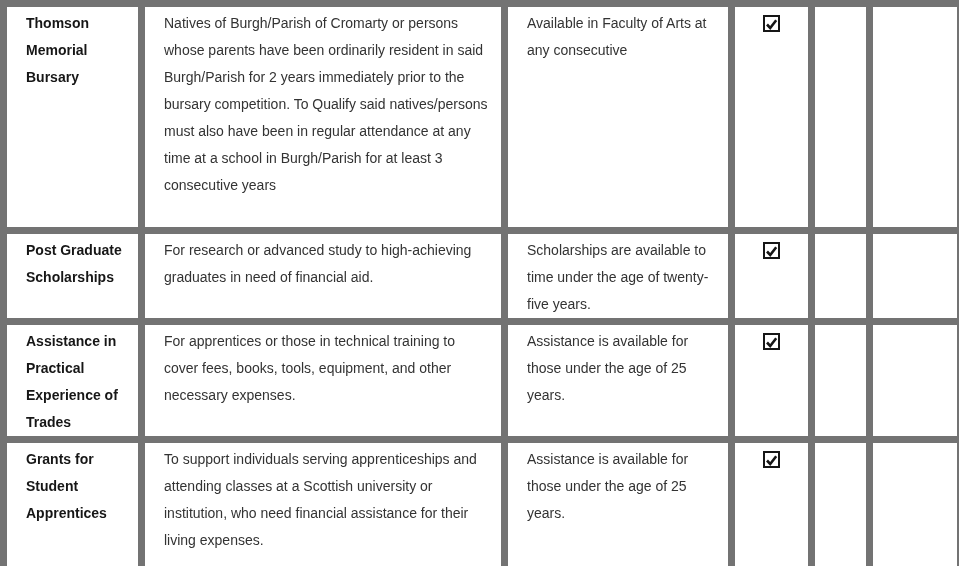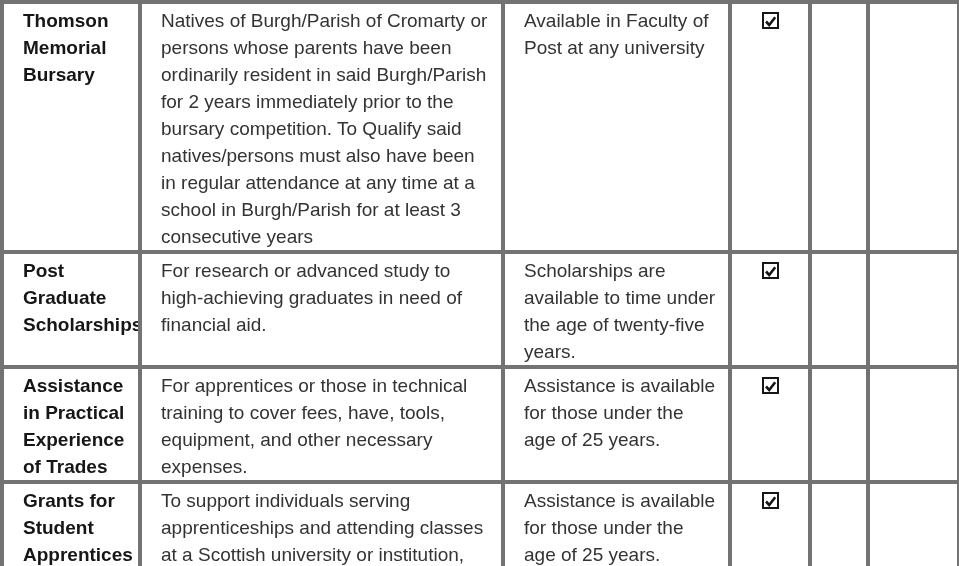--- a/index.html
+++ b/index.html
@@ -12,24 +12,24 @@
     overflow: hidden;
     font-family: "Liberation Sans", "DejaVu Sans", sans-serif;
   }
   table.doc-table {
     border-collapse: collapse;
     table-layout: fixed;
     width: 957px;
     margin: 0;
   }
   .doc-table td {
-    border: 4px solid #737373;
+    border: 7px solid #737373;
     vertical-align: top;
     padding: 3px 9px 0 19px;
-    font-size: 19px;
+    font-size: 14px;
     line-height: 27px;
     color: #333333;
     overflow: hidden;
   }
   .doc-table td.name-cell {
     font-weight: 700;
     color: #161616;
   }
   .doc-table td.check-cell {
     text-align: center;
@@ -73,21 +73,21 @@
       <col class="c-avail">
     <col class="c-check">
       <col class="c-b1">
       <col class="c-b2">
   </colgroup>
   <tbody>
 
     <tr class="r1">
       <td class="name-cell">Thomson Memorial Bursary</td>
       <td>Natives of Burgh/Parish of Cromarty or persons whose parents have been ordinarily resident in said Burgh/Parish for 2 years immediately prior to the bursary competition. To Qualify said natives/persons must also have been in regular attendance at any time at a school in Burgh/Parish for at least 3 consecutive years</td>
-      <td>Available in Faculty of Post at any university</td>
+      <td>Available in Faculty of Arts at any consecutive</td>
       <td class="check-cell">
         <span class="checkbox">
           <svg width="13" height="13" viewBox="0 0 13 13" aria-hidden="true">
             <path d="M2 6.5 L5.2 10 L11.2 2.2" stroke="#161616" stroke-width="2.6" fill="none"></path>
           </svg>
         </span>
       </td>
       <td></td>
       <td></td>
     </tr>
@@ -102,21 +102,21 @@
             <path d="M2 6.5 L5.2 10 L11.2 2.2" stroke="#161616" stroke-width="2.6" fill="none"></path>
           </svg>
         </span>
       </td>
       <td></td>
       <td></td>
     </tr>
 
     <tr class="r3">
       <td class="name-cell">Assistance in Practical Experience of Trades</td>
-      <td>For apprentices or those in technical training to cover fees, have, tools, equipment, and other necessary expenses.</td>
+      <td>For apprentices or those in technical training to cover fees, books, tools, equipment, and other necessary expenses.</td>
       <td>Assistance is available for those under the age of 25 years.</td>
       <td class="check-cell">
         <span class="checkbox">
           <svg width="13" height="13" viewBox="0 0 13 13" aria-hidden="true">
             <path d="M2 6.5 L5.2 10 L11.2 2.2" stroke="#161616" stroke-width="2.6" fill="none"></path>
           </svg>
         </span>
       </td>
       <td></td>
       <td></td>

